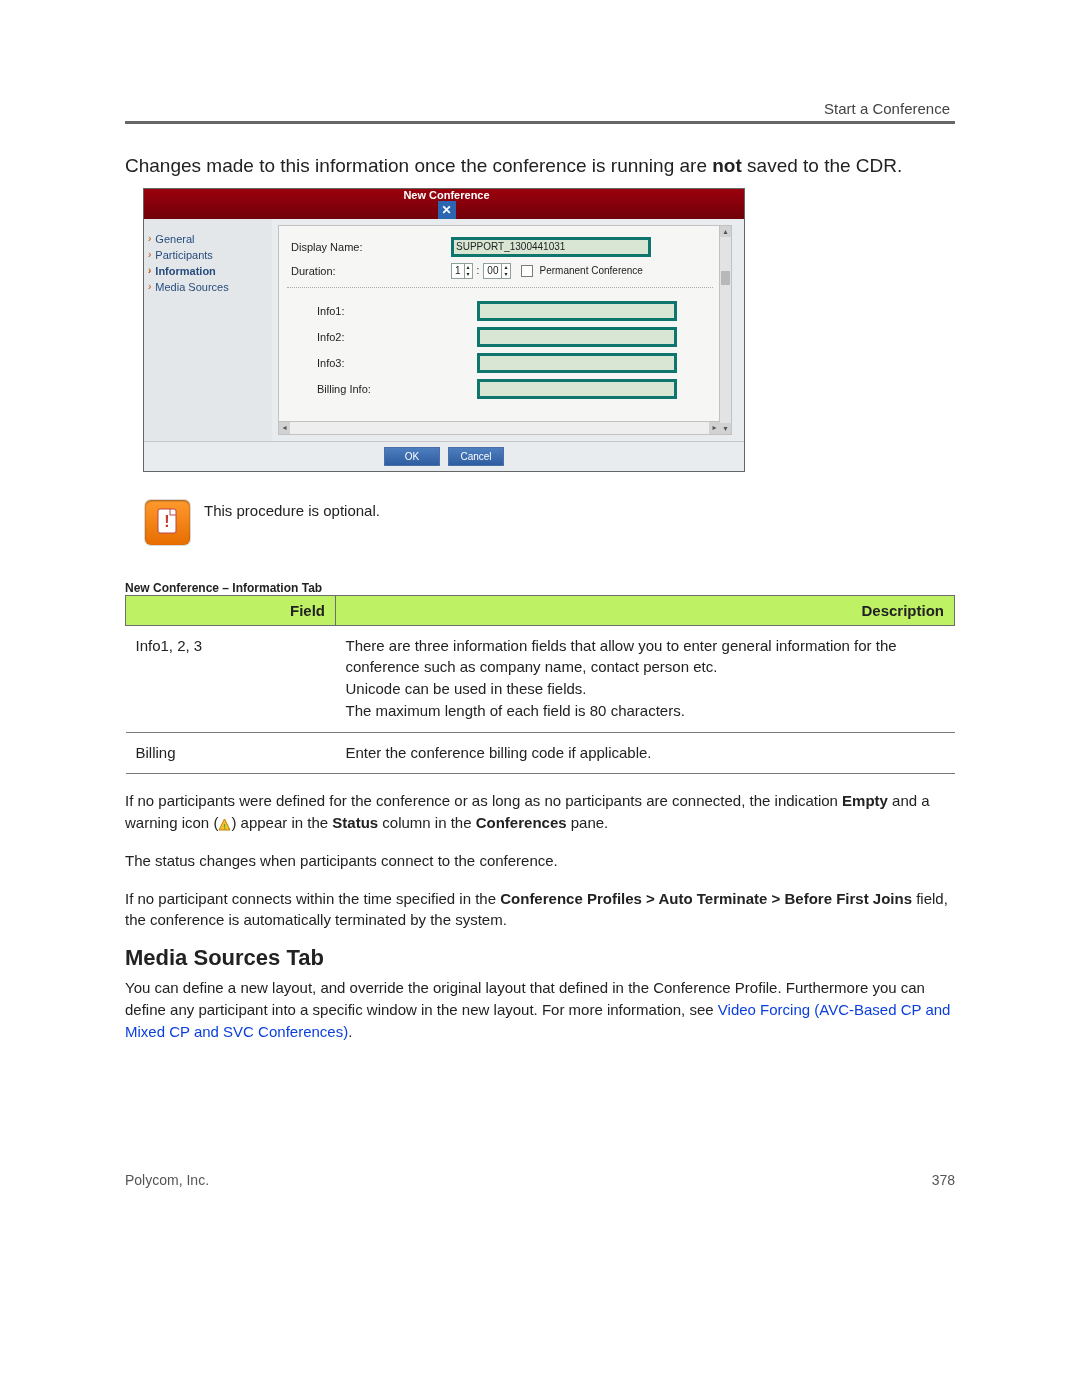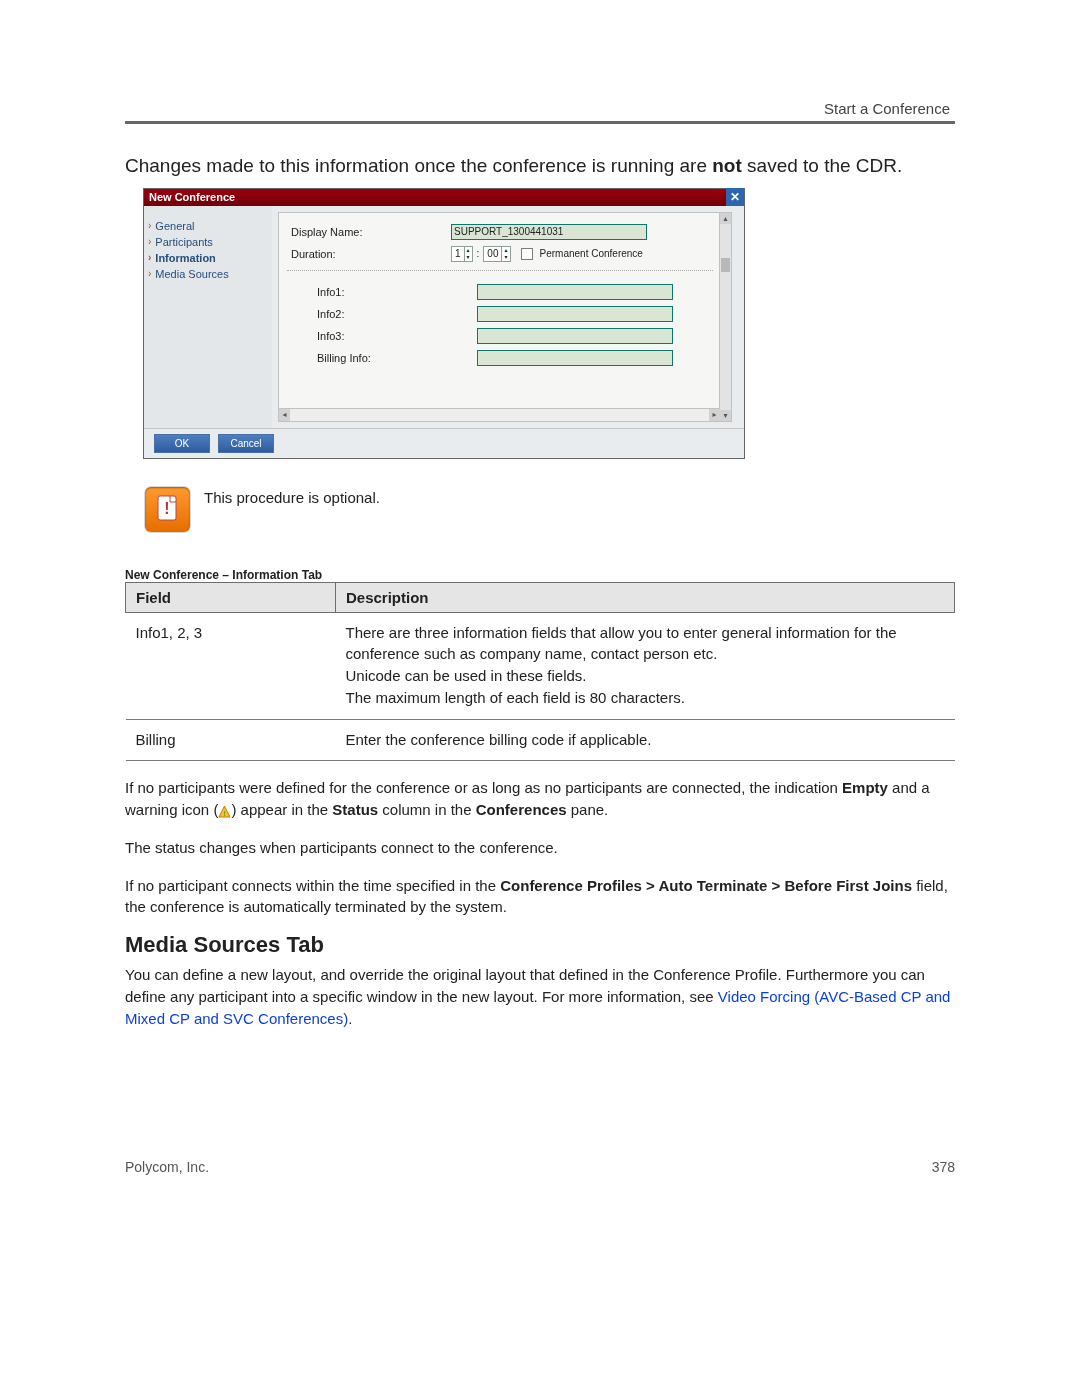--- a/index.html
+++ b/index.html
@@ -36,29 +36,30 @@
     margin: 0 0 8px 0;
   }
   
   .dlg-wrap {
     margin: 0 0 28px 18px;
     width: 600px;
     border: 1px solid #666;
     background: #e8e8e8;
   }
   .dlg-title {
-    height: 17px;
+    height: 30px;
     display: flex;
     align-items: center;
     justify-content: space-between;
     background: linear-gradient(#9a000c, #700009);
     color: #fff;
     font-size: 11px;
     font-weight: bold;
     padding: 0 0 0 5px;
+    flex-direction: column;
   }
   .dlg-close {
     width: 18px;
     height: 18px;
     background: #2c66b0;
     color: #fff;
     display: flex;
     align-items: center;
     justify-content: center;
     font-size: 12px;
@@ -135,21 +136,21 @@
   }
   .row .lbl {
     width: 160px;
     padding-left: 4px;
   }
   .row.indent .lbl { padding-left: 30px; }
   .txt {
     flex: 1;
     max-width: 190px;
     height: 14px;
-    border: 1px solid #0f766e;
+    border: 3px solid #0f766e;
     background: #d8e6d3;
     font-size: 10px;
     padding: 0 2px;
     display: flex;
     align-items: center;
   }
   .dur {
     display: flex;
     align-items: center;
     gap: 4px;
@@ -191,21 +192,21 @@
   }
   .dlg-bottom-scroll .hbtn {
     width: 11px; height: 12px;
     background: #d2d2d2;
     display: flex; align-items: center; justify-content: center;
     font-size: 8px; color: #555;
   }
   .dlg-bottom-scroll .track { flex: 1; height: 12px; background: #eee; position: relative; }
   .dlg-buttons {
     display: flex;
-    justify-content: flex-start;
+    justify-content: center;
     gap: 8px;
     padding: 5px 10px;
     background: #e8ecee;
     border-top: 1px solid #c6c6c6;
   }
   .dlg-buttons .bbtn {
     width: 54px;
     height: 17px;
     border: 1px solid #4a6ea8;
     background: linear-gradient(#4d7fbf, #2e5ca0);
@@ -238,22 +239,22 @@
     font-size: 12px;
     font-weight: bold;
     margin: 30px 0 0;
   }
   table.desc {
     width: 100%;
     border-collapse: collapse;
     font-size: 15px;
   }
   table.desc th {
-    background: #e5e5e5;
-    text-align: left;
+    background: #bef264;
+    text-align: right;
     font-weight: bold;
     padding: 6px 10px;
     border: 1px solid #6d6d6d;
   }
   table.desc td {
     padding: 9px 10px 10px;
     border-bottom: 1px solid #7a7a7a;
     vertical-align: top;
     line-height: 1.45;
   }

